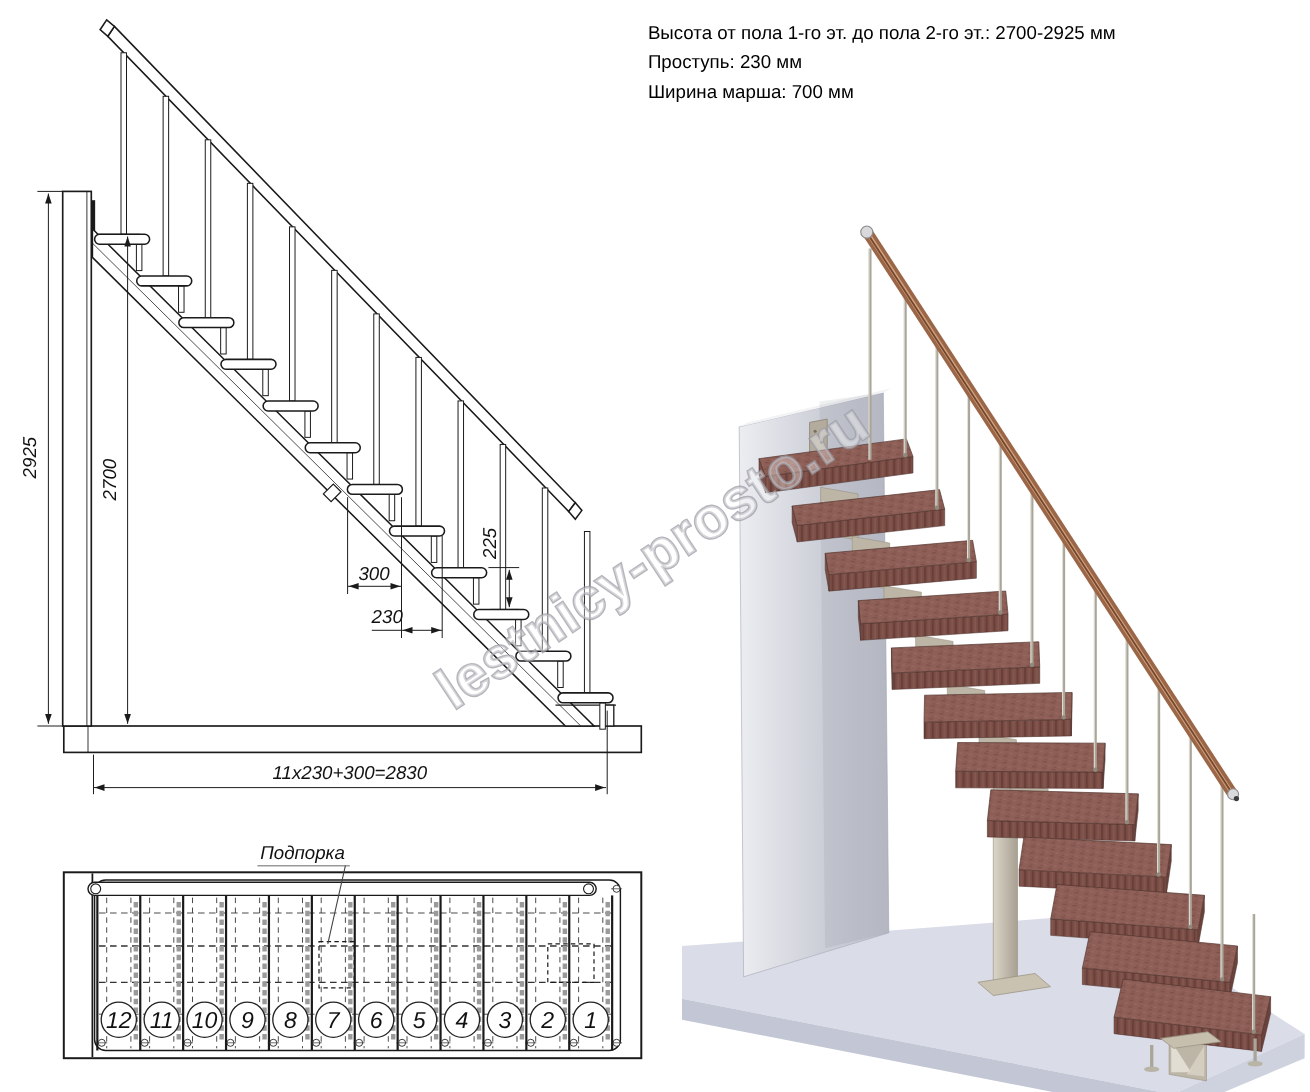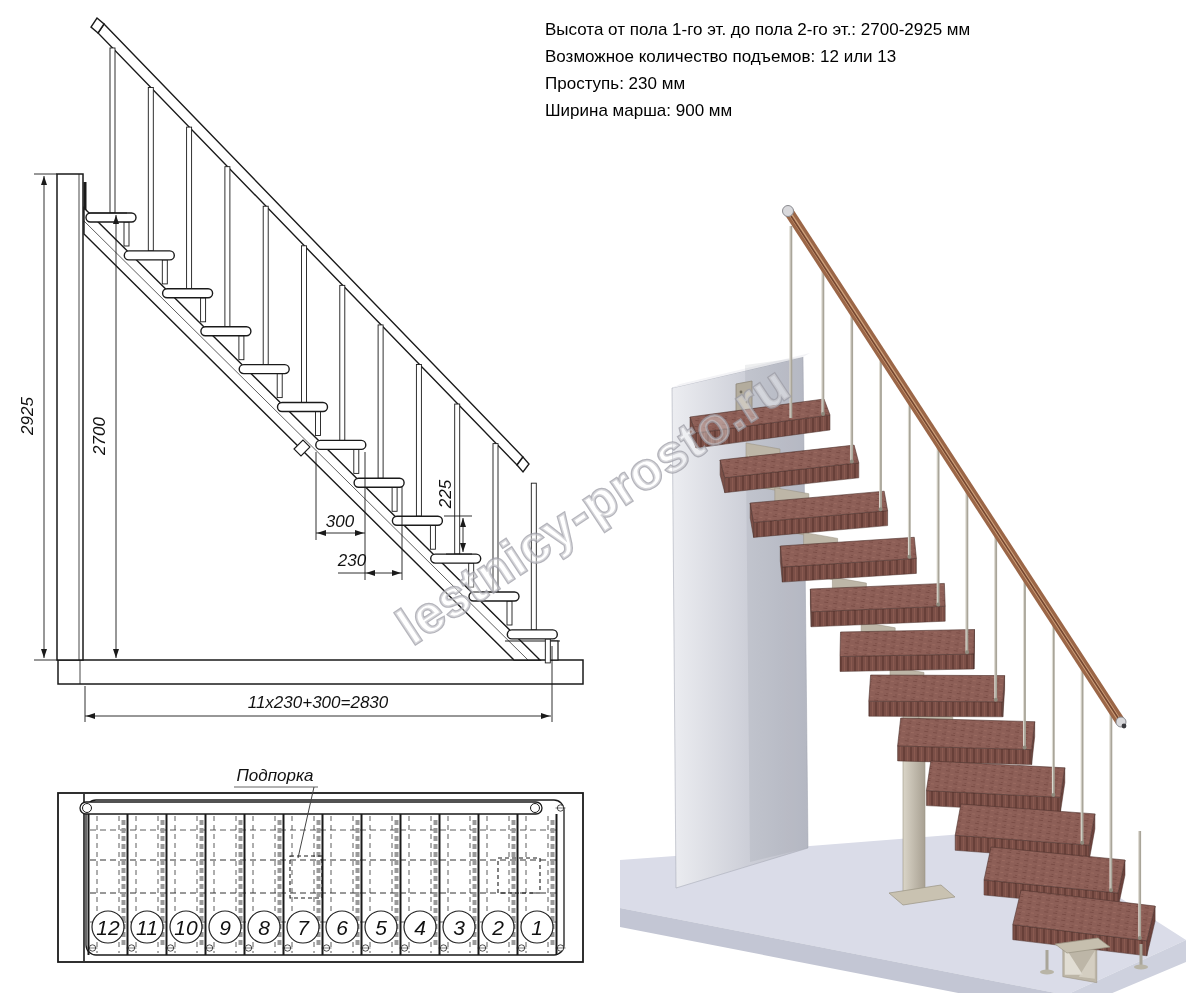--- a/index.html
+++ b/index.html
@@ -1,21 +1,21 @@
 <!DOCTYPE html>
 <html><head>
 <meta charset="utf-8">
 <style>
   html,body{margin:0;padding:0;background:#fff;}
   #canvas{position:relative;width:1191px;height:993px;background:#fff;overflow:hidden;
           font-family:"Liberation Sans",sans-serif;}
   #scene{position:absolute;left:0;top:0;}
   #spec-block{position:absolute;left:545px;top:16px;width:600px;color:#000;
               font-size:17px;line-height:27px;font-family:"Liberation Sans",sans-serif;}
-  .spec-line{white-space:nowrap;}
+  .spec-line{white-space:nowrap;margin-left:44px;}
   .dim-text{font-family:"Liberation Sans",sans-serif;font-style:italic;font-size:17px;fill:#111;}
   .lbl-text{font-family:"Liberation Sans",sans-serif;font-style:italic;font-size:17px;fill:#111;}
   .num-text{font-family:"Liberation Sans",sans-serif;font-style:italic;font-size:21px;fill:#111;}
   .wm{font-family:"Liberation Sans",sans-serif;font-weight:bold;font-size:52px;
       fill:rgba(255,255,255,.45);stroke:#9d9da6;stroke-width:2.6px;paint-order:stroke fill;
       opacity:.75;letter-spacing:1px;}
   line,polyline{stroke-linecap:butt;}
 </style>
 </head>
 <body>
@@ -447,18 +447,17 @@
   </g>
   <line x1="234" y1="787" x2="318" y2="787" stroke="#999" stroke-width="1.4"></line>
   <line x1="314" y1="787" x2="298" y2="858" stroke="#444" stroke-width="1"></line>
 </g>
 
 <text class="wm" transform="translate(603,520) rotate(-33.5)" text-anchor="middle">lestnicy-prosto.ru</text>
 </svg>
 
 <div id="spec-block">
   <div class="spec-line">Высота от пола 1-го эт. до пола 2-го эт.: 2700-2925 мм</div>
-  <div class="spec-line">Возможное количество подъемов: 12 или 13</div>
   <div class="spec-line">Проступь: 230 мм</div>
-  <div class="spec-line">Ширина марша: 900 мм</div>
+  <div class="spec-line">Ширина марша: 700 мм</div>
 </div>
 
 </div>
 
 </body></html>

